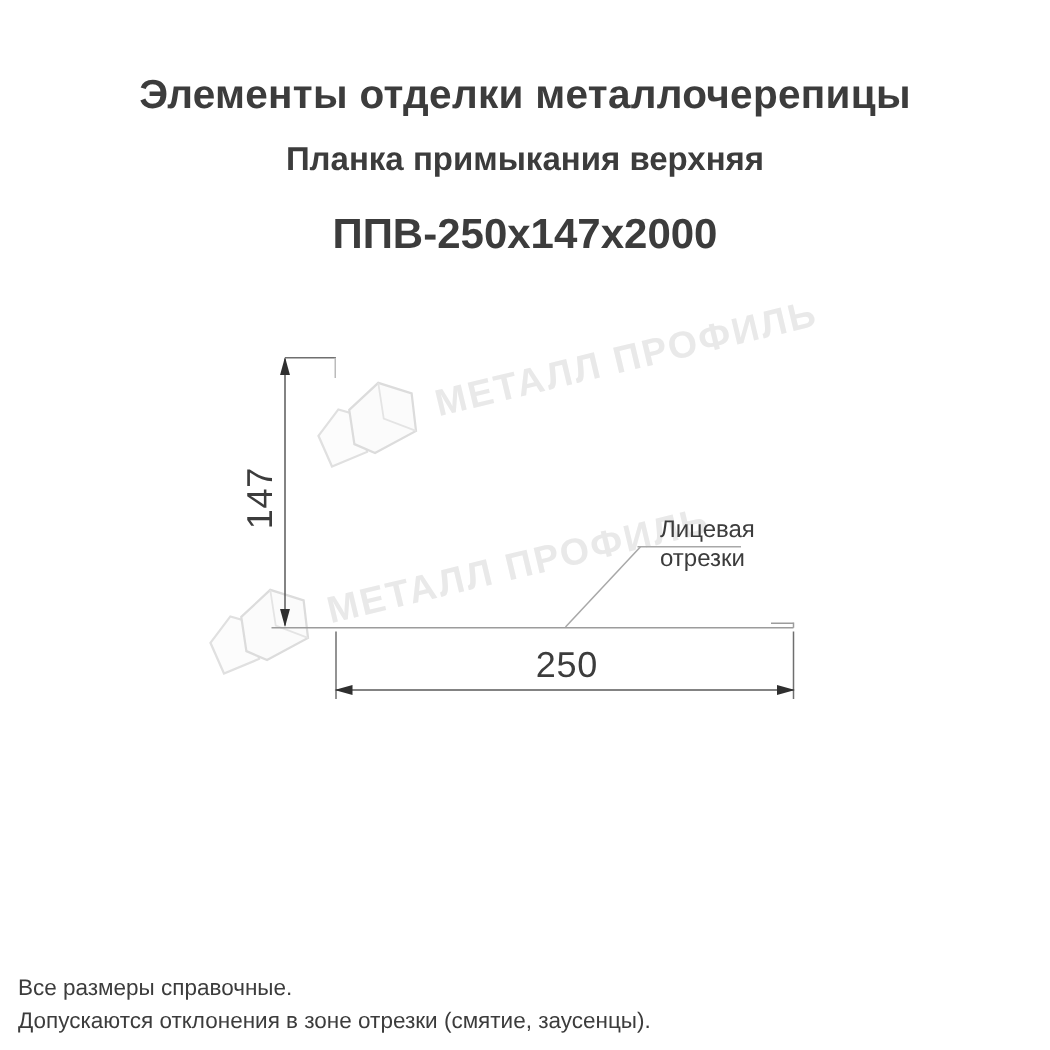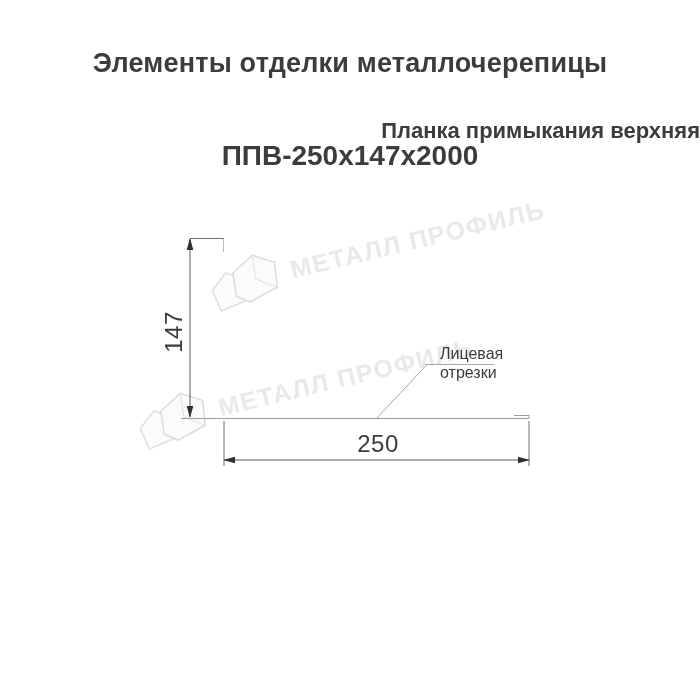--- a/index.html
+++ b/index.html
@@ -5,21 +5,21 @@
   html,body{margin:0;padding:0;}
   body{
     width:700px;height:700px;position:relative;overflow:hidden;
     background:#ffffff;
     font-family:"Liberation Sans", sans-serif;
     color:#3c3c3c;
   }
   
   .hdr{position:absolute;left:0;width:700px;text-align:center;font-weight:bold;margin-top:26px;}
   .title{top:22px;font-size:27px;letter-spacing:0.2px;}
-  .sub1{top:92px;font-size:22px;text-align:right;}
+  .sub1{top:67px;font-size:22px;}
   .sub2{top:114px;font-size:28px;}
   
   .wm{
     position:absolute;display:flex;align-items:center;gap:9px;
     transform:rotate(-13.5deg);transform-origin:0 50%;
     pointer-events:none;z-index:1;white-space:nowrap;
   }
   .wm-text{
     font-weight:bold;font-size:25px;letter-spacing:1.5px;color:#e9e9e9;
   }
@@ -96,13 +96,15 @@
 
 <div class="dim dim-h">147</div>
 <div class="dim dim-w">250</div>
 
 <div class="face-label">
   <div>Лицевая</div>
   <div>отрезки</div>
 </div>
 
 <div class="footnotes">
+  <div>Все размеры справочные.</div>
+  <div>Допускаются отклонения в зоне отрезки (смятие, заусенцы).</div>
 </div>
 
 </body></html>

